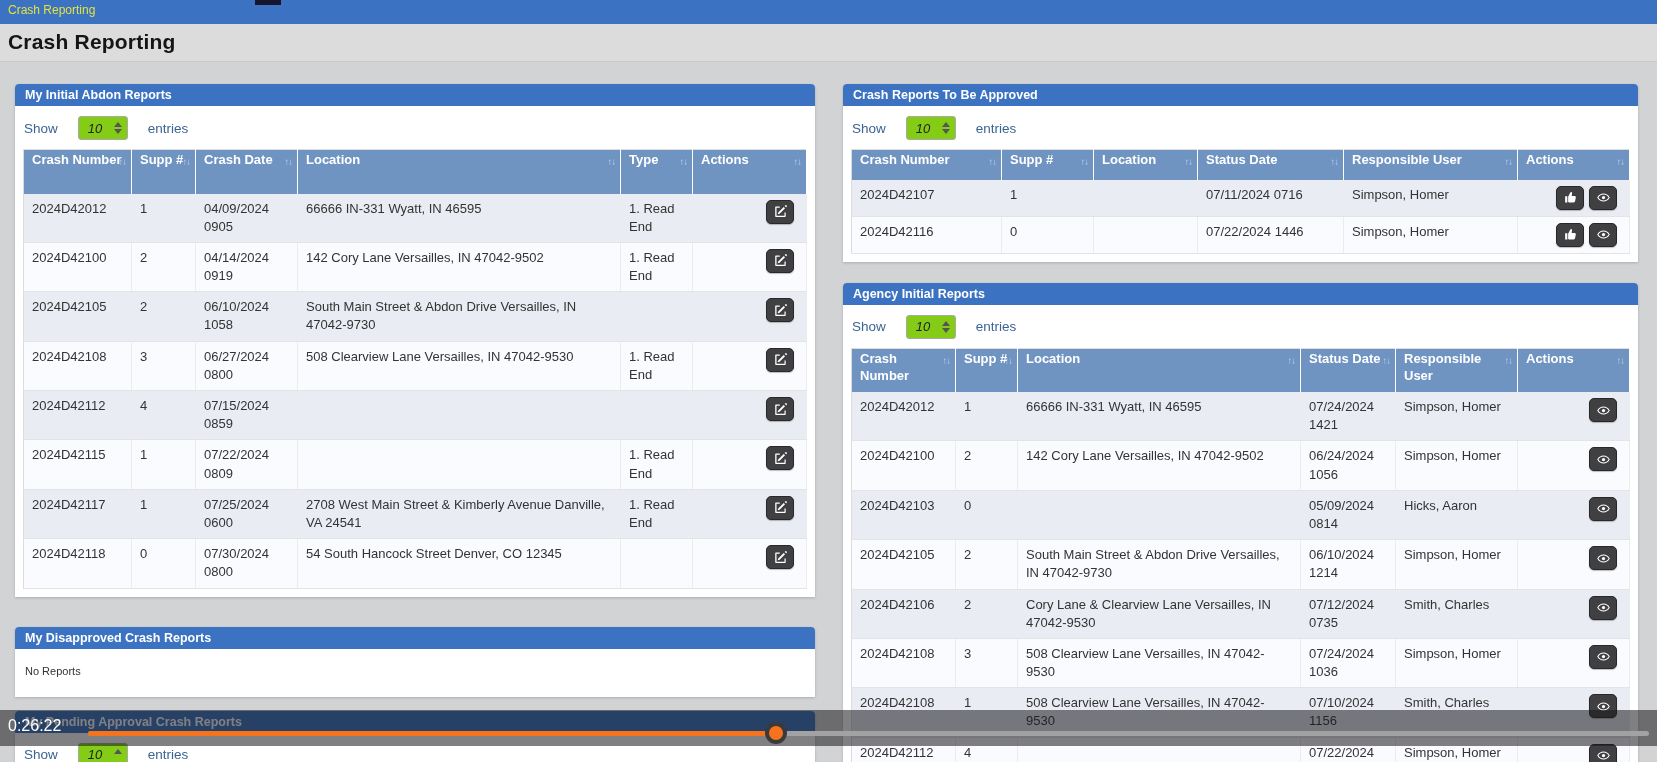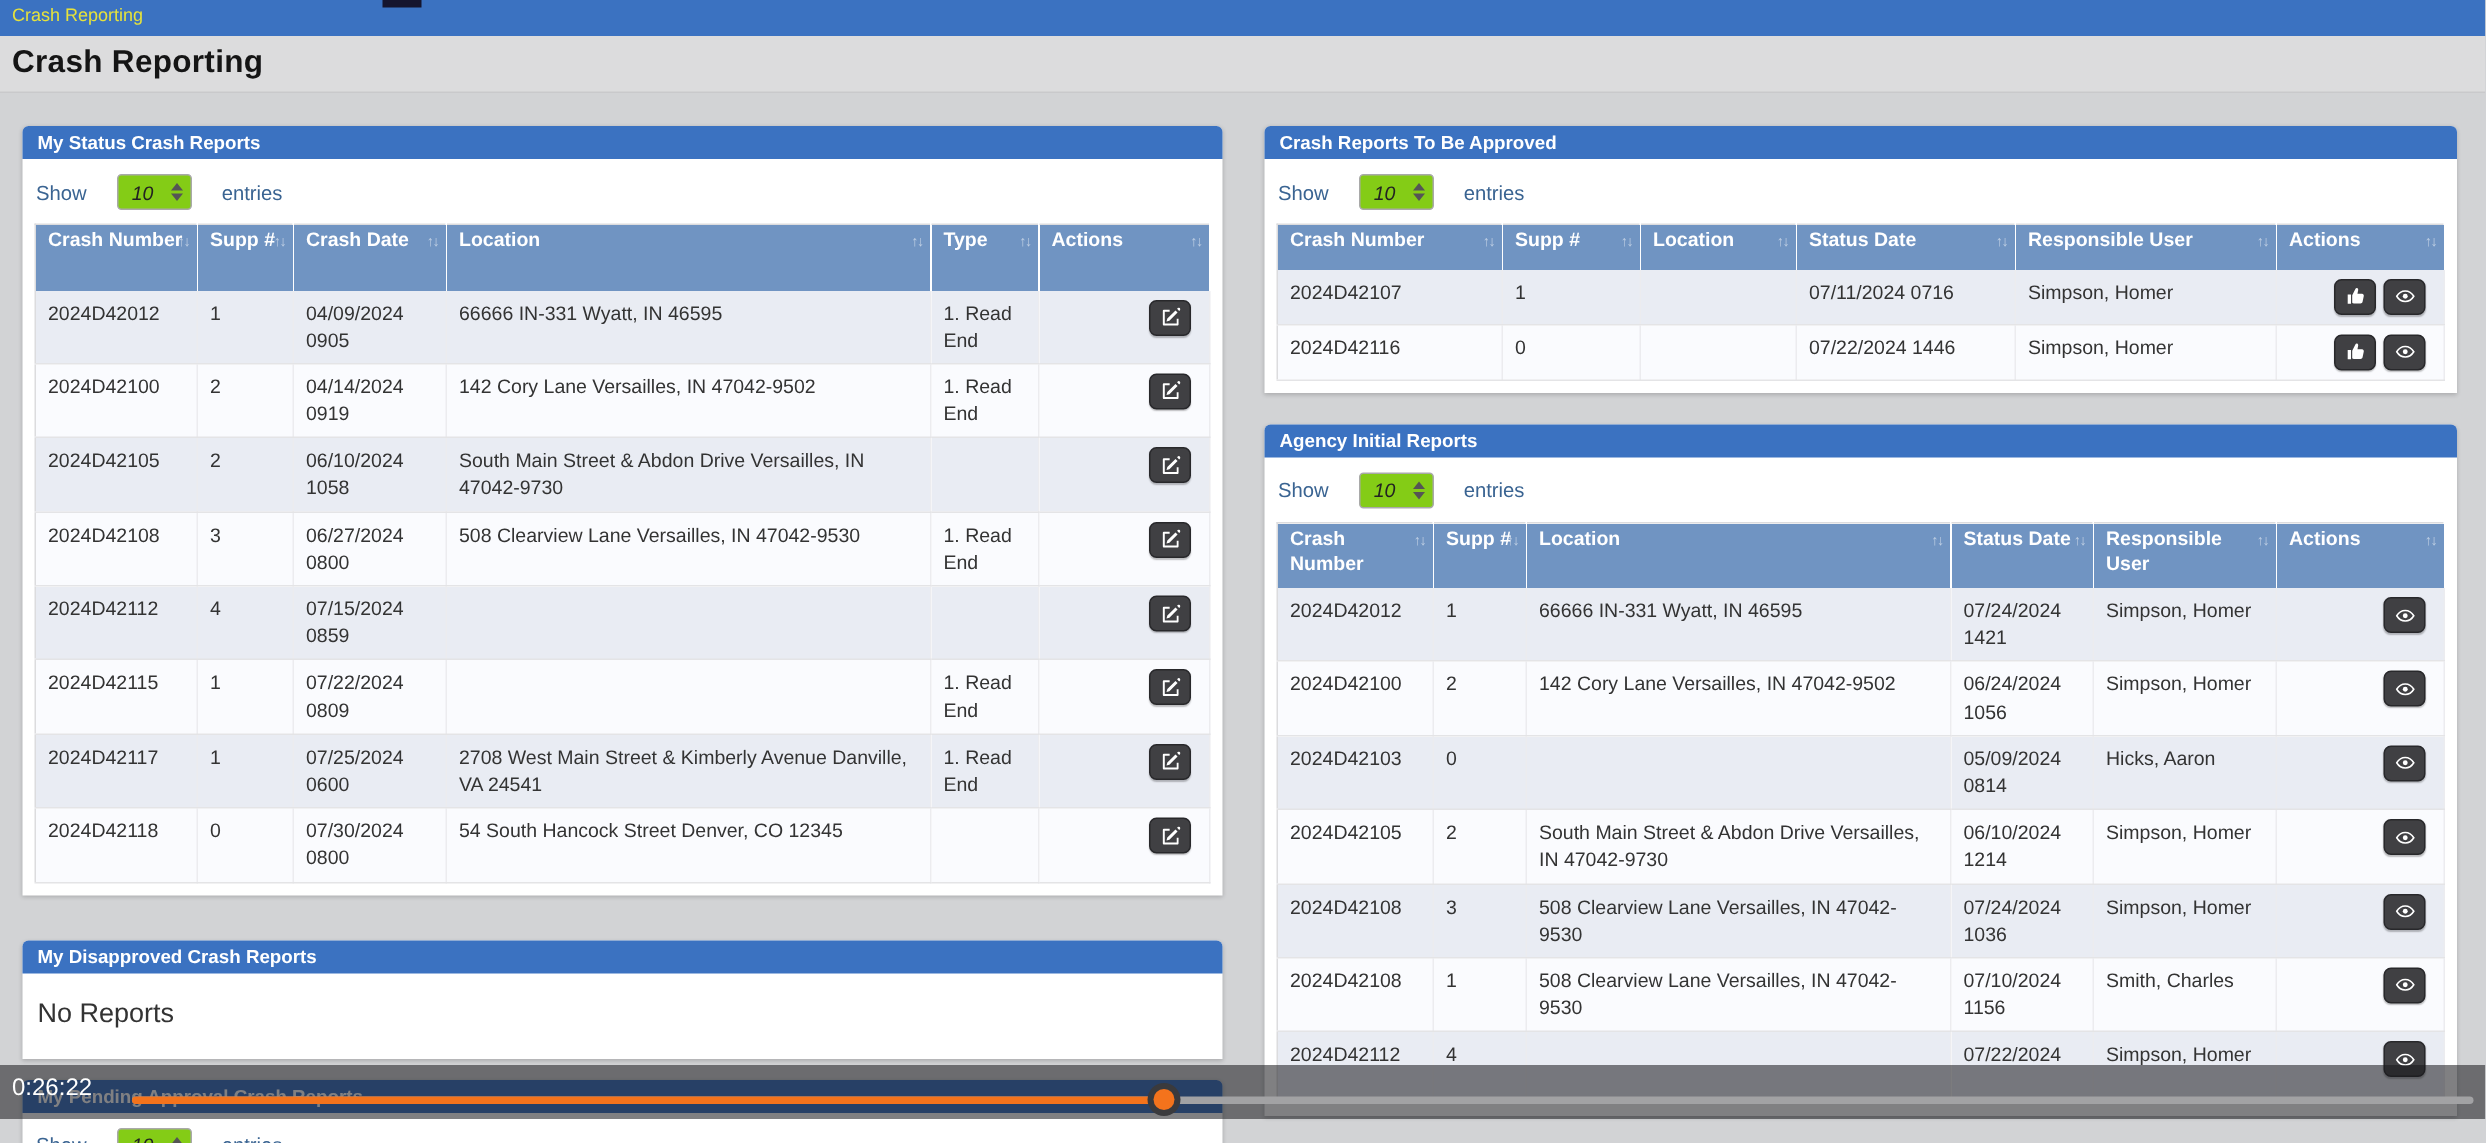--- a/index.html
+++ b/index.html
@@ -49,21 +49,21 @@
   .t-tba th:nth-child(4){width:146px} .t-tba th:nth-child(5){width:174px}
 
   .t-agency thead tr { height:44px; } .t-agency tbody tr { height:48px; }
   .t-agency th:nth-child(1){width:104px} .t-agency th:nth-child(2){width:62px} .t-agency th:nth-child(3){width:283px}
   .t-agency th:nth-child(4){width:95px} .t-agency th:nth-child(5){width:122px}
 
   .actions-cell { text-align:right; padding-right:12px; white-space:nowrap; }
   .act-btn { display:inline-flex; align-items:center; justify-content:center; width:28px; height:24px; background:#404043; border:1px solid #28282b; border-radius:5px; margin-left:5px; cursor:pointer; box-shadow:0 1px 1px rgba(0,0,0,.25); }
   .act-btn svg { width:13px; height:13px; display:block; }
 
-  .empty-msg { font-size:18px; color:#333; padding:8px 2px 12px; }
+  .empty-msg { font-size:11px; color:#333; padding:8px 2px 12px; }
   .disapproved-panel { margin-top:30px; margin-bottom:14px; }
   .pending-panel { margin-bottom:0; }
 
   
   .player-overlay { position:absolute; left:0; bottom:16px; width:1657px; height:36px; background:rgba(24,24,27,.55); z-index:50; }
   .play-time { position:absolute; left:8px; top:7px; font-size:16px; color:#fff; }
   .seek-track { position:absolute; left:88px; top:21px; width:1561px; height:5px; background:#a2a2a4; border-radius:3px; cursor:pointer; }
   .seek-fill { position:absolute; left:0; top:0; height:5px; background:#f4731c; border-radius:3px 0 0 3px; }
   .seek-thumb { position:absolute; top:-9px; width:22px; height:22px; border-radius:50%; background:#3a3a3d; cursor:pointer; }
   .seek-thumb::after { content:""; position:absolute; left:4px; top:4px; width:14px; height:14px; border-radius:50%; background:#f4731c; }
@@ -80,21 +80,21 @@
 
   <div class="titlebar">
     <h1>Crash Reporting</h1>
   </div>
 
   <div class="content">
 
     <div class="col-left">
 
       <div class="panel">
-        <div class="panel-header">My Status Crash Reports</div>
+        <div class="panel-header">My Initial Abdon Reports</div>
         <div class="panel-body">
           <div class="show-row">
             <span>Show</span>
             <span class="select-wrap">
               <select class="show-select">
                 <option>10</option>
               </select>
               <span class="spinner">
                   <i class="up"></i>
                   <i class="dn"></i>
@@ -394,20 +394,33 @@
                   <td>06/10/2024 1214</td>
                   <td>Simpson, Homer</td>
                   <td class="actions-cell"><button class="act-btn">
   <svg viewBox="0 0 16 16">
     <path fill="none" stroke="#fff" stroke-width="1.3" d="M1 8s2.6-4.3 7-4.3S15 8 15 8s-2.6 4.3-7 4.3S1 8 1 8z"></path>
     <circle cx="8" cy="8" r="2" fill="#fff"></circle>
   </svg>
 </button></td>
                 </tr>
                 <tr>
+                  <td>2024D42106</td>
+                  <td>2</td>
+                  <td>Cory Lane &amp; Clearview Lane Versailles, IN 47042-9530</td>
+                  <td>07/12/2024 0735</td>
+                  <td>Smith, Charles</td>
+                  <td class="actions-cell"><button class="act-btn">
+  <svg viewBox="0 0 16 16">
+    <path fill="none" stroke="#fff" stroke-width="1.3" d="M1 8s2.6-4.3 7-4.3S15 8 15 8s-2.6 4.3-7 4.3S1 8 1 8z"></path>
+    <circle cx="8" cy="8" r="2" fill="#fff"></circle>
+  </svg>
+</button></td>
+                </tr>
+                <tr>
                   <td>2024D42108</td>
                   <td>3</td>
                   <td>508 Clearview Lane Versailles, IN 47042-9530</td>
                   <td>07/24/2024 1036</td>
                   <td>Simpson, Homer</td>
                   <td class="actions-cell"><button class="act-btn">
   <svg viewBox="0 0 16 16">
     <path fill="none" stroke="#fff" stroke-width="1.3" d="M1 8s2.6-4.3 7-4.3S15 8 15 8s-2.6 4.3-7 4.3S1 8 1 8z"></path>
     <circle cx="8" cy="8" r="2" fill="#fff"></circle>
   </svg>

